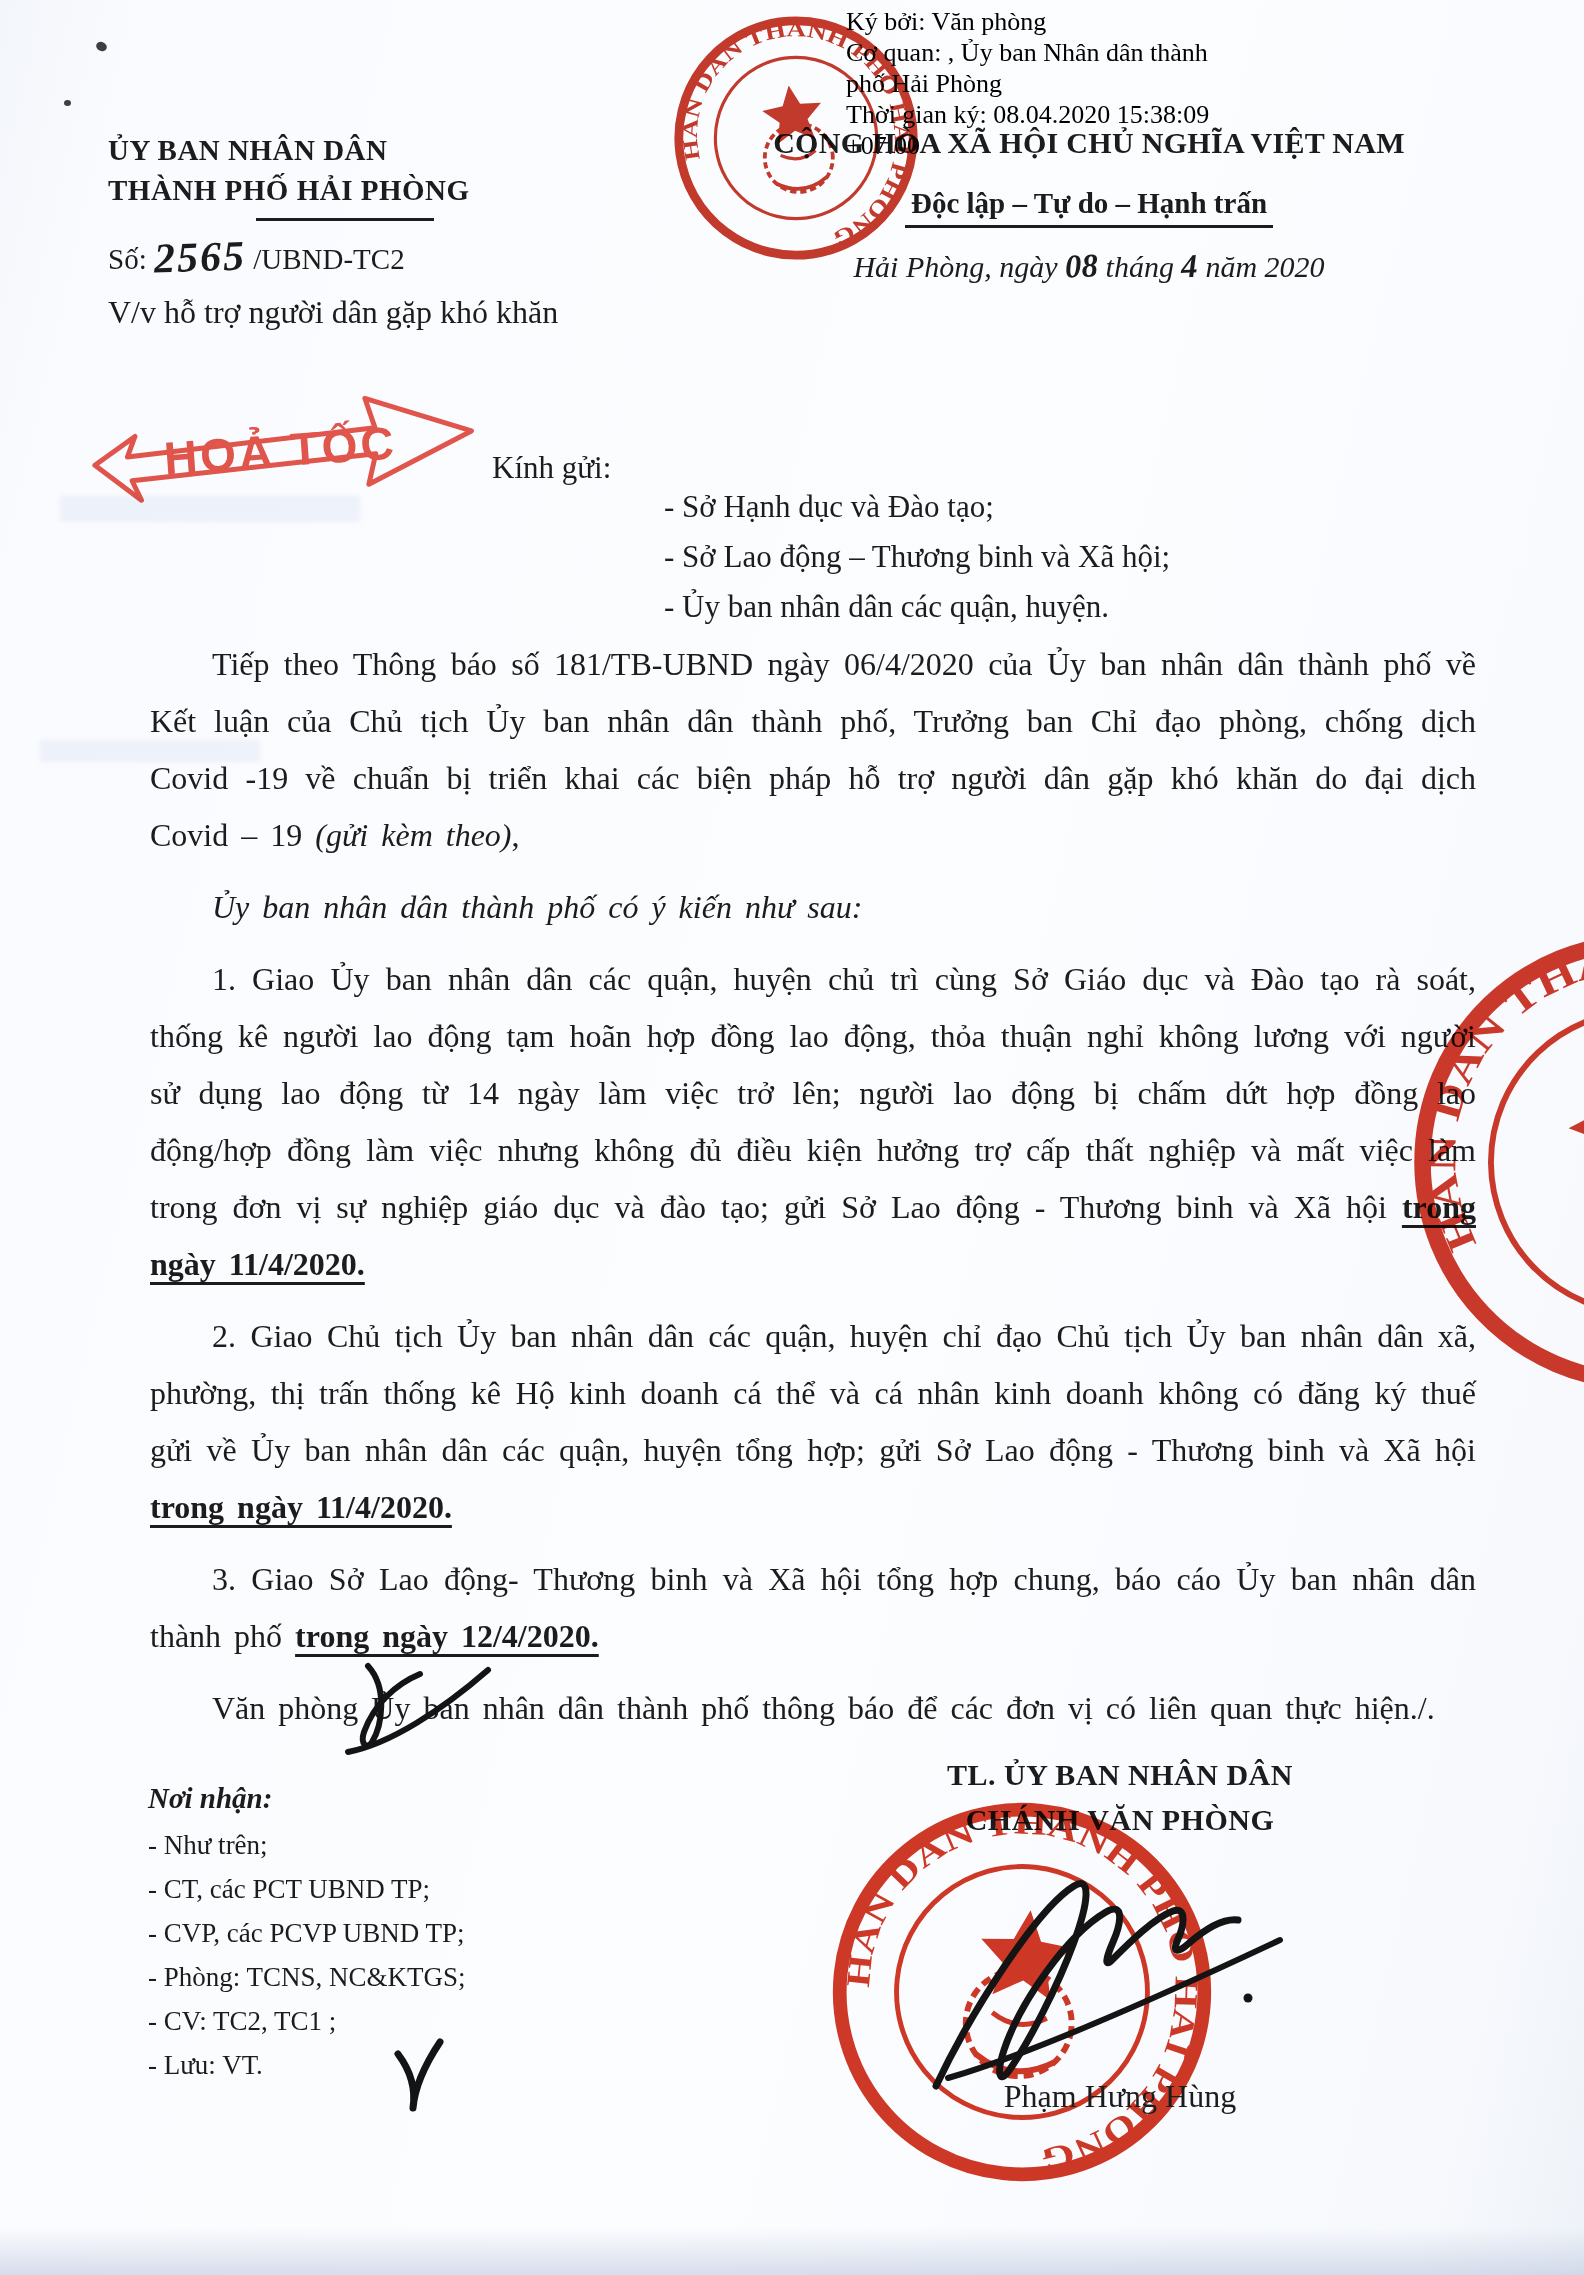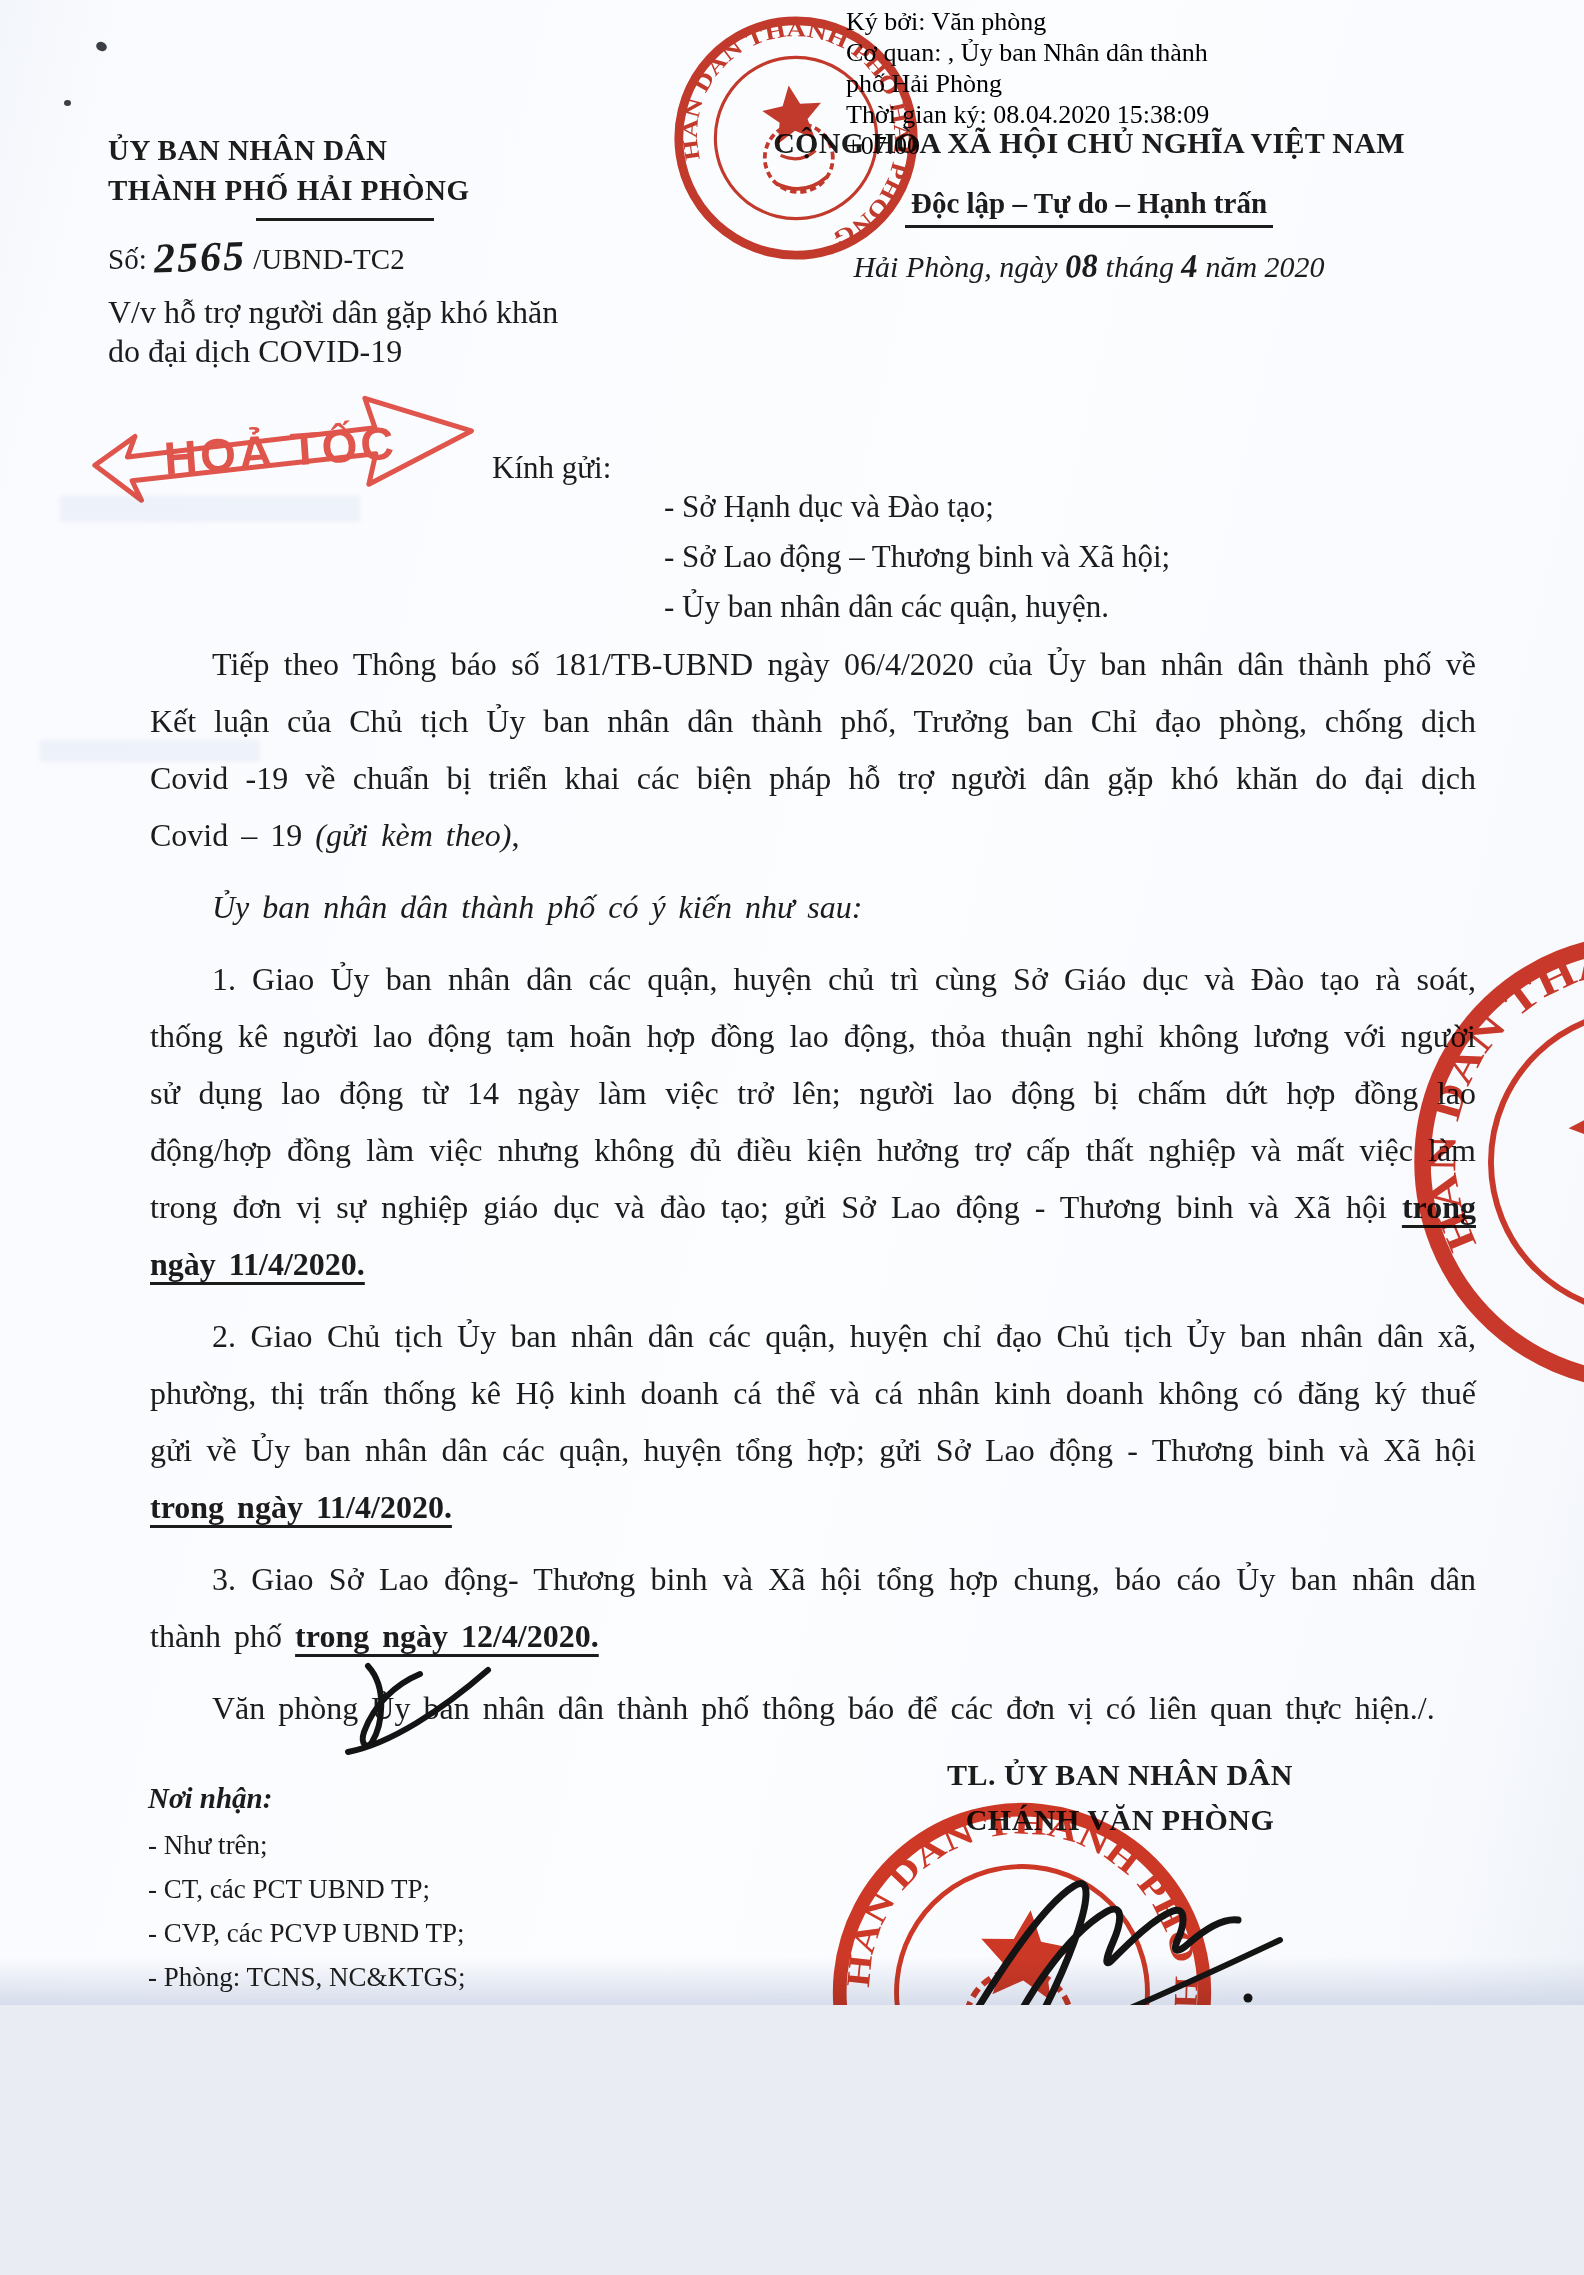--- a/index.html
+++ b/index.html
@@ -1,17 +1,17 @@
 <!DOCTYPE html>
 <html><head>
 <meta charset="utf-8">
 <style>
   html,body { margin:0; padding:0; background:#e9ecf2; }
   .page {
-    position:relative; width:1584px; height:2005px; overflow:hidden;
+    position:relative; width:1584px; height:2275px; overflow:hidden;
     background:linear-gradient(103deg,#f3f6fb 0%, #fafbfe 7%, #fcfdff 55%, #f7f9fd 92%, #eef2f8 100%);
     font-family:"Liberation Serif","DejaVu Serif",serif; color:#1c1c1c;
   }
   
   .scan-bottom { position:absolute; left:0; bottom:0; width:100%; height:48px;
     background:linear-gradient(to bottom, rgba(198,208,226,0), rgba(190,200,222,.6)); }
   .scan-band { position:absolute; background:rgba(205,215,236,.28); filter:blur(2px); }
   .speck { position:absolute; background:#3a3f46; border-radius:50%; }
 
   
@@ -108,21 +108,20 @@
     <div class="hl-line">ỦY BAN NHÂN DÂN</div>
     <div class="hl-line">THÀNH PHỐ HẢI PHÒNG</div>
     <div class="hl-rule"></div>
     <div class="so-line">
       <span>Số:</span>
       <span class="handnum">2565</span>
       <span>/UBND-TC2</span>
     </div>
     <div class="subject">
       <div>V/v hỗ trợ người dân gặp khó khăn</div>
-      <div>do đại dịch COVID-19</div>
     </div>
   </div>
 
   <div class="hdr-right">
     <div class="nt">CỘNG HÒA XÃ HỘI CHỦ NGHĨA VIỆT NAM</div><br>
     <div class="motto">Độc lập – Tự do – Hạnh trấn</div>
     <div class="dateline">
       <span>Hải Phòng, ngày</span>
       <span class="handdate">08</span>
       <span>tháng</span>

